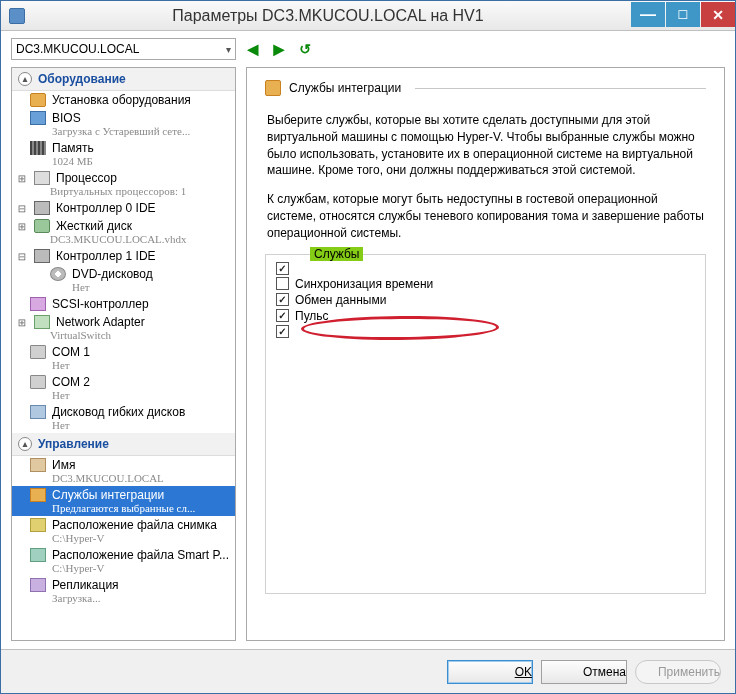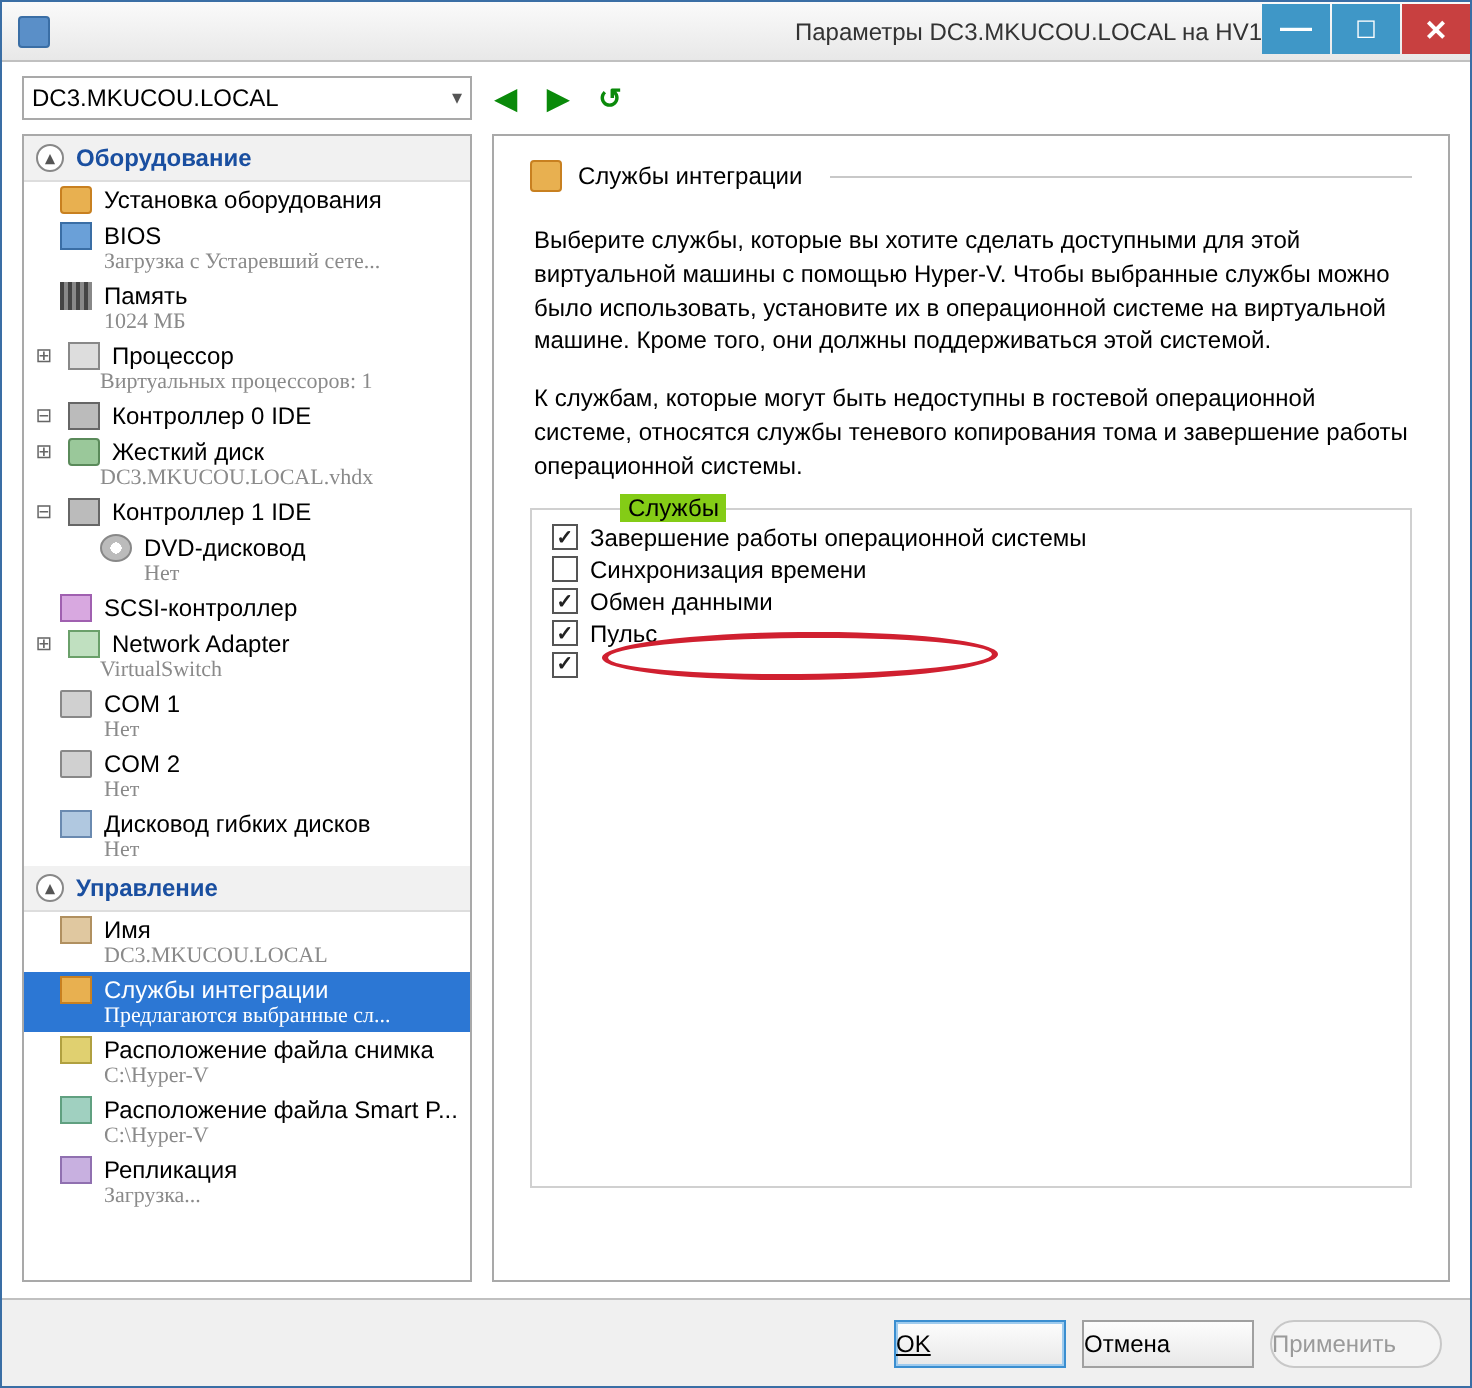--- a/index.html
+++ b/index.html
@@ -1,19 +1,19 @@
 <!DOCTYPE html>
 <html><head>
 <meta charset="utf-8">
 <style>
 * { box-sizing: border-box; margin: 0; padding: 0; font-family: "Segoe UI", Tahoma, sans-serif; font-size: 12px; }
 body { background: #fff; width: 736px; height: 694px; overflow: hidden; position: relative; border: 1px solid #3a6ea5; }
 .titlebar { height: 30px; background: linear-gradient(#fafafa,#e8e8e8); display: flex; align-items: center; border-bottom: 1px solid #c0c0c0; }
 .titlebar .icon { width: 16px; height: 16px; margin-left: 8px; background:#5a8fc8; border:1px solid #3a6ea5; border-radius:2px; }
-.titlebar .title { flex: 1; text-align: right; font-size: 12px; color:#333; }
+.titlebar .title { flex: 1; text-align: center; font-size: 16px; color:#333; }
 .tb-btns { display: flex; }
 .tb-btn { width: 34px; height: 25px; display:flex; align-items:center; justify-content:center; font-family: Arial; margin-top:-2px;}
 .tb-min { background:#3f97c7; color:#fff; font-size:16px; font-weight:bold;}
 .tb-max { background:#3f97c7; color:#fff; margin-left:1px;}
 .tb-close { background:#c84040; color:#fff; font-size:14px; font-weight:bold; margin-left:1px;}
 .toolbar { height: 36px; padding: 6px 10px; display:flex; align-items:center; gap:8px; }
 .combo { width: 225px; height: 22px; border:1px solid #a9a9a9; display:flex; align-items:center; padding:0 4px; justify-content:space-between; background:#fff;}
 .combo .chev { font-size:10px; color:#555; }
 .nav-btn { width:18px; height:18px; display:flex; align-items:center; justify-content:center; color:#0a8a0a; font-size:14px; font-weight:bold; cursor:pointer;}
 .refresh { transform: scaleX(-1); }
@@ -35,21 +35,21 @@
 .group-title { display:flex; align-items:center; gap:8px; padding-bottom:4px;}
 .group-title .gicn { width:16px; height:16px; background:#e8b050; border:1px solid #c88020; border-radius:2px;}
 .group-title .divider { flex:1; height:1px; background:#c8c8c8; margin-left:6px;}
 .desc { margin:12px 2px; color:#000000; line-height:1.4; }
 .fieldset { border:1px solid #d0d0d0; margin-top:8px; padding:6px 10px 10px 10px; position:relative; height:340px;}
 .fieldset .legend { position:absolute; top:-8px; left:8px; background:#84cc16; padding:0 4px;margin-left:36px; }
 .chk-row { display:flex; align-items:center; gap:6px; padding:1px 0;}
 .chk { width:13px; height:13px; border:1px solid #555; background:#fff; display:flex; align-items:center; justify-content:center; font-size:10px; color:#222; font-weight:bold;}
 .ellipse { position:absolute; border:3px solid #d02030; border-radius:50%; width:198px; height:24px; left:300px; top:315px; pointer-events:none; transform:rotate(-0.5deg);}
 .footer { position:absolute; bottom:0; left:0; right:0; height:44px; border-top:1px solid #c0c0c0; background:#f0f0f0; display:flex; justify-content:flex-end; align-items:center; gap:8px; padding-right:14px;}
-.btn { min-width:86px; height:24px; border:1px solid #a0a0a0; background:linear-gradient(#fdfdfd,#e8e8e8); display:flex; align-items:center; justify-content:flex-start; cursor:pointer;}
+.btn { min-width:86px; height:24px; border:1px solid #a0a0a0; background:linear-gradient(#fdfdfd,#e8e8e8); display:flex; align-items:center; justify-content:flex-end; cursor:pointer;}
 .btn.default { border:1px solid #3a8ed0; box-shadow:0 0 0 1px #9ecbee inset;}
 .btn.disabled { color:#9a9a9a; border-color:#c8c8c8; background:#f4f4f4; cursor:default;border-radius:12px;}
 
 .icn.hw{background:#e8b050;border:1px solid #c88020;border-radius:2px;}
 .icn.bios{background:#6aa0d8;border:1px solid #3a6ea5;}
 .icn.mem{background:repeating-linear-gradient(90deg,#444 0 2px,#888 2px 4px);}
 .icn.cpu{background:#ddd;border:1px solid #888;}
 .icn.ide{background:#bbb;border:1px solid #666;}
 .icn.disk{background:#9ac89a;border:1px solid #5a8a5a;border-radius:2px;}
 .icn.dvd{background:radial-gradient(circle,#fff 30%,#bbb 31%);border:1px solid #888;border-radius:50%;}
@@ -233,21 +233,20 @@
       <span>Службы интеграции</span>
       <span class="divider"></span>
     </div>
     <p class="desc">Выберите службы, которые вы хотите сделать доступными для этой виртуальной машины с помощью Hyper-V. Чтобы выбранные службы можно было использовать, установите их в операционной системе на виртуальной машине. Кроме того, они должны поддерживаться этой системой.</p>
     <p class="desc">К службам, которые могут быть недоступны в гостевой операционной системе, относятся службы теневого копирования тома и завершение работы операционной системы.</p>
     <div class="fieldset">
       <span class="legend">Службы</span>
       <div id="services-list">
           <div class="chk-row">
             <span class="chk">✓</span>
-            <span>Завершение работы операционной системы</span>
           </div>
           <div class="chk-row">
             <span class="chk"></span>
             <span>Синхронизация времени</span>
           </div>
           <div class="chk-row">
             <span class="chk">✓</span>
             <span>Обмен данными</span>
           </div>
           <div class="chk-row">

